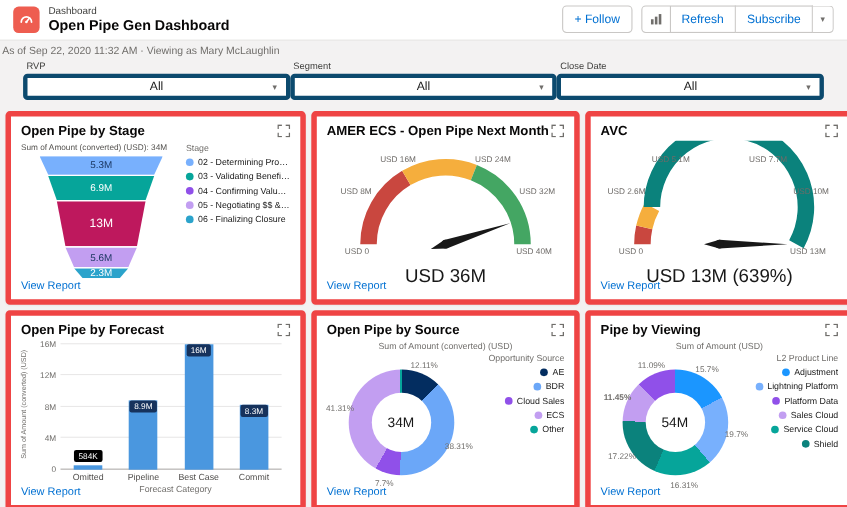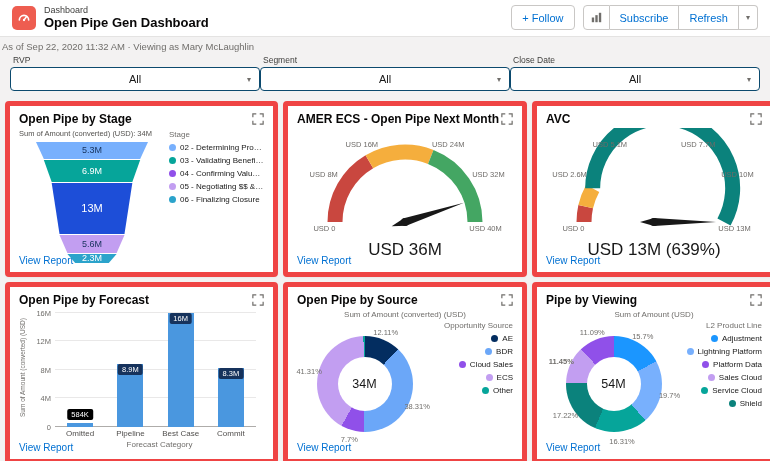--- a/index.html
+++ b/index.html
@@ -14,23 +14,23 @@
   .actions{display:flex;align-items:center;gap:8px;}
   .btn{font-size:11px;color:#0070d2;background:#fff;border:1px solid #c9c7c5;border-radius:4px;height:25px;padding:0 10px;display:flex;align-items:center;gap:3px;cursor:pointer;white-space:nowrap;}
   .btn-group{display:flex;}
   .btn-group .btn{border-radius:0;border-left-width:0;}
   .btn-group .btn:first-child{border-radius:4px 0 0 4px;border-left-width:1px;}
   .btn-group .btn:last-child{border-radius:0 4px 4px 0;}
   .icon-btn{padding:0 7px;}
   .chev{font-size:8px;color:#706e6b;}
   
   .subheader{font-size:9.5px;color:#706e6b;padding:4px 2px 1px;}
-  .filters{display:grid;grid-template-columns:1fr 1fr 1fr;padding:1px 10px 6px;}
+  .filters{display:grid;grid-template-columns:1fr 1fr 1fr;padding:1px 21px 6px;}
   .filter-label{font-size:8.5px;color:#3e3e3c;margin:1px 0 2px 3px;}
-  .filter-select{position:relative;background:#fff;border:1px solid #0c4a6e;border-radius:4px;height:24px;display:flex;align-items:center;justify-content:center;font-size:11px;color:#181818;cursor:pointer;}
+  .filter-select{position:relative;background:#fff;border:4px solid #0c4a6e;border-radius:4px;height:24px;display:flex;align-items:center;justify-content:center;font-size:11px;color:#181818;cursor:pointer;}
   .filter-select .chev{position:absolute;right:8px;top:50%;transform:translateY(-50%);}
   
   .grid{display:grid;grid-template-columns:1fr 1fr 1fr;grid-template-rows:176px 182px;gap:5px;padding:4px 5px 5px;}
   .panel{background:#fff;border:5px solid #ef4444;border-radius:4px;padding:6px 9px 6px;display:flex;flex-direction:column;position:relative;box-shadow:0 1px 2px rgba(0,0,0,.04);}
   .panel-head{display:flex;justify-content:space-between;align-items:flex-start;margin-bottom:2px;}
   .panel-title{font-size:12px;font-weight:700;color:#080707;}
   .expand-btn{cursor:pointer;line-height:0;margin-top:1px;}
   .panel-body{flex:1;min-height:0;}
   .view-report{margin-top:auto;font-size:10px;color:#0070d2;text-decoration:none;cursor:pointer;align-self:flex-start;}
   
@@ -92,22 +92,22 @@
   <div class="actions">
     <button class="btn">+ Follow</button>
     <div class="btn-group">
       <button class="btn icon-btn">
           <svg width="11" height="11" viewBox="0 0 14 14">
             <rect x="1" y="7" width="3" height="6" fill="#706e6b"></rect>
             <rect x="5.5" y="4" width="3" height="9" fill="#706e6b"></rect>
             <rect x="10" y="1" width="3" height="12" fill="#706e6b"></rect>
           </svg>
         </button>
+      <button class="btn">Refresh</button>
       <button class="btn">Subscribe</button>
-      <button class="btn">Refresh</button>
       <button class="btn icon-btn">
           <span class="chev">▾</span>
         </button>
     </div>
   </div>
 </header>
 
 <div class="subheader">As of Sep 22, 2020 11:32 AM · Viewing as Mary McLaughlin</div>
 
 <div class="filters">
@@ -142,21 +142,21 @@
       <span class="expand-btn"><svg width="12" height="12" viewBox="0 0 14 14">
             <path d="M1 5V1h4M9 1h4v4M13 9v4H9M5 13H1V9" fill="none" stroke="#706e6b" stroke-width="1.4"></path>
           </svg></span>
     </div>
     <div class="panel-body stage-body">
       <div class="funnel-col">
         <div class="measure">Sum of Amount (converted) (USD): 34M</div>
         <div class="funnel" id="funnel">
             <div class="funnel-seg" style="height: 17px; clip-path: polygon(0% 0px, 100% 0px, 93% 100%, 7% 100%); background: rgb(120, 176, 253); color: rgb(22, 50, 92);">5.3M</div>
             <div class="funnel-seg" style="height: 22px; clip-path: polygon(7% 0px, 93% 0px, 86% 100%, 14% 100%); background: rgb(6, 165, 154); color: rgb(255, 255, 255);">6.9M</div>
-            <div class="funnel-seg" style="height: 51px; clip-path: polygon(14% 0px, 86% 0px, 79% 100%, 21% 100%); background: #1d4ed8; color: rgb(255, 255, 255); font-size: 11px;">13M</div>
+            <div class="funnel-seg" style="height: 41px; clip-path: polygon(14% 0px, 86% 0px, 79% 100%, 21% 100%); background: #be185d; color: rgb(255, 255, 255); font-size: 11px;">13M</div>
             <div class="funnel-seg" style="height: 18px; clip-path: polygon(21% 0px, 79% 0px, 72% 100%, 28% 100%); background: rgb(194, 158, 241); color: rgb(22, 50, 92);">5.6M</div>
             <div class="funnel-seg" style="height: 9px; clip-path: polygon(28% 0px, 72% 0px, 65% 100%, 35% 100%); background: rgb(43, 163, 203); color: rgb(255, 255, 255);">2.3M</div>
           </div>
       </div>
       <div class="legend-col">
         <div class="legend-title">Stage</div>
         <div id="stage-legend-items">
             <div class="legend-item">
               <span class="dot" style="background: rgb(120, 176, 253);"></span>
               <span class="legend-label">02 - Determining Proble...</span>

